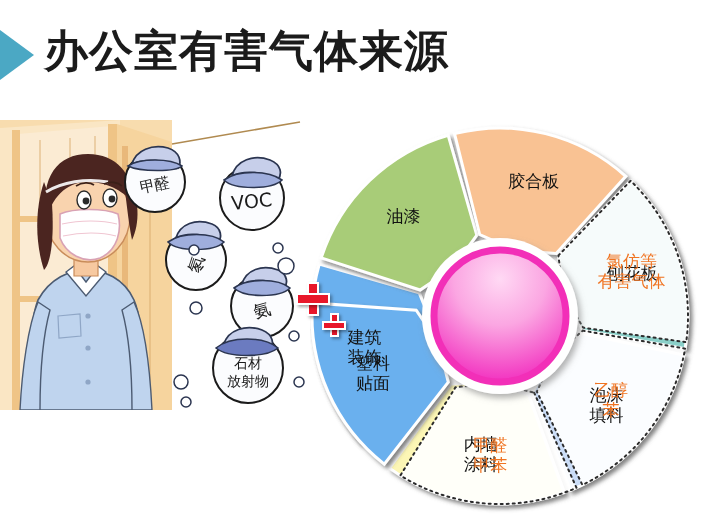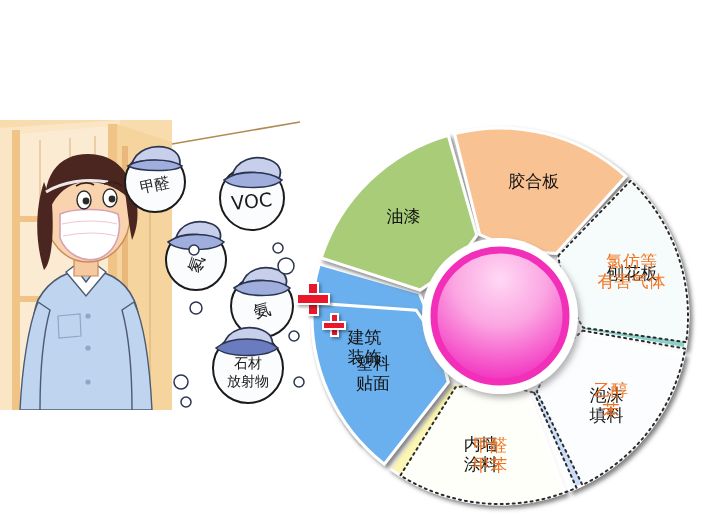--- a/index.html
+++ b/index.html
@@ -34,20 +34,24 @@
   .cross{position:absolute;}
   .cross .v,.cross .h{position:absolute;background:#E8172A;
     border:2px solid #ffffff;box-sizing:border-box;
     box-shadow:2px 2px 3px rgba(0,0,0,.35);}
 </style>
 </head>
 <body style="background: rgb(255, 255, 255);">
 
 <div id="stage">
 
+  <div class="title-bar">
+    <div class="title-arrow" id="titleArrow" style="border-left: 34px solid rgb(75, 168, 196);"></div>
+    <div class="title-text" id="titleText" style="color: rgb(27, 27, 27);">办公室有害气体来源</div>
+  </div>
 
   <div class="illus">
     <svg width="330" height="290" viewBox="0 0 330 290" xmlns="http://www.w3.org/2000/svg">
       <defs>
         <clipPath id="illClip">
             <rect x="0" y="0" width="172" height="290"></rect>
           </clipPath>
       </defs>
 
       <g clip-path="url(#illClip)">

